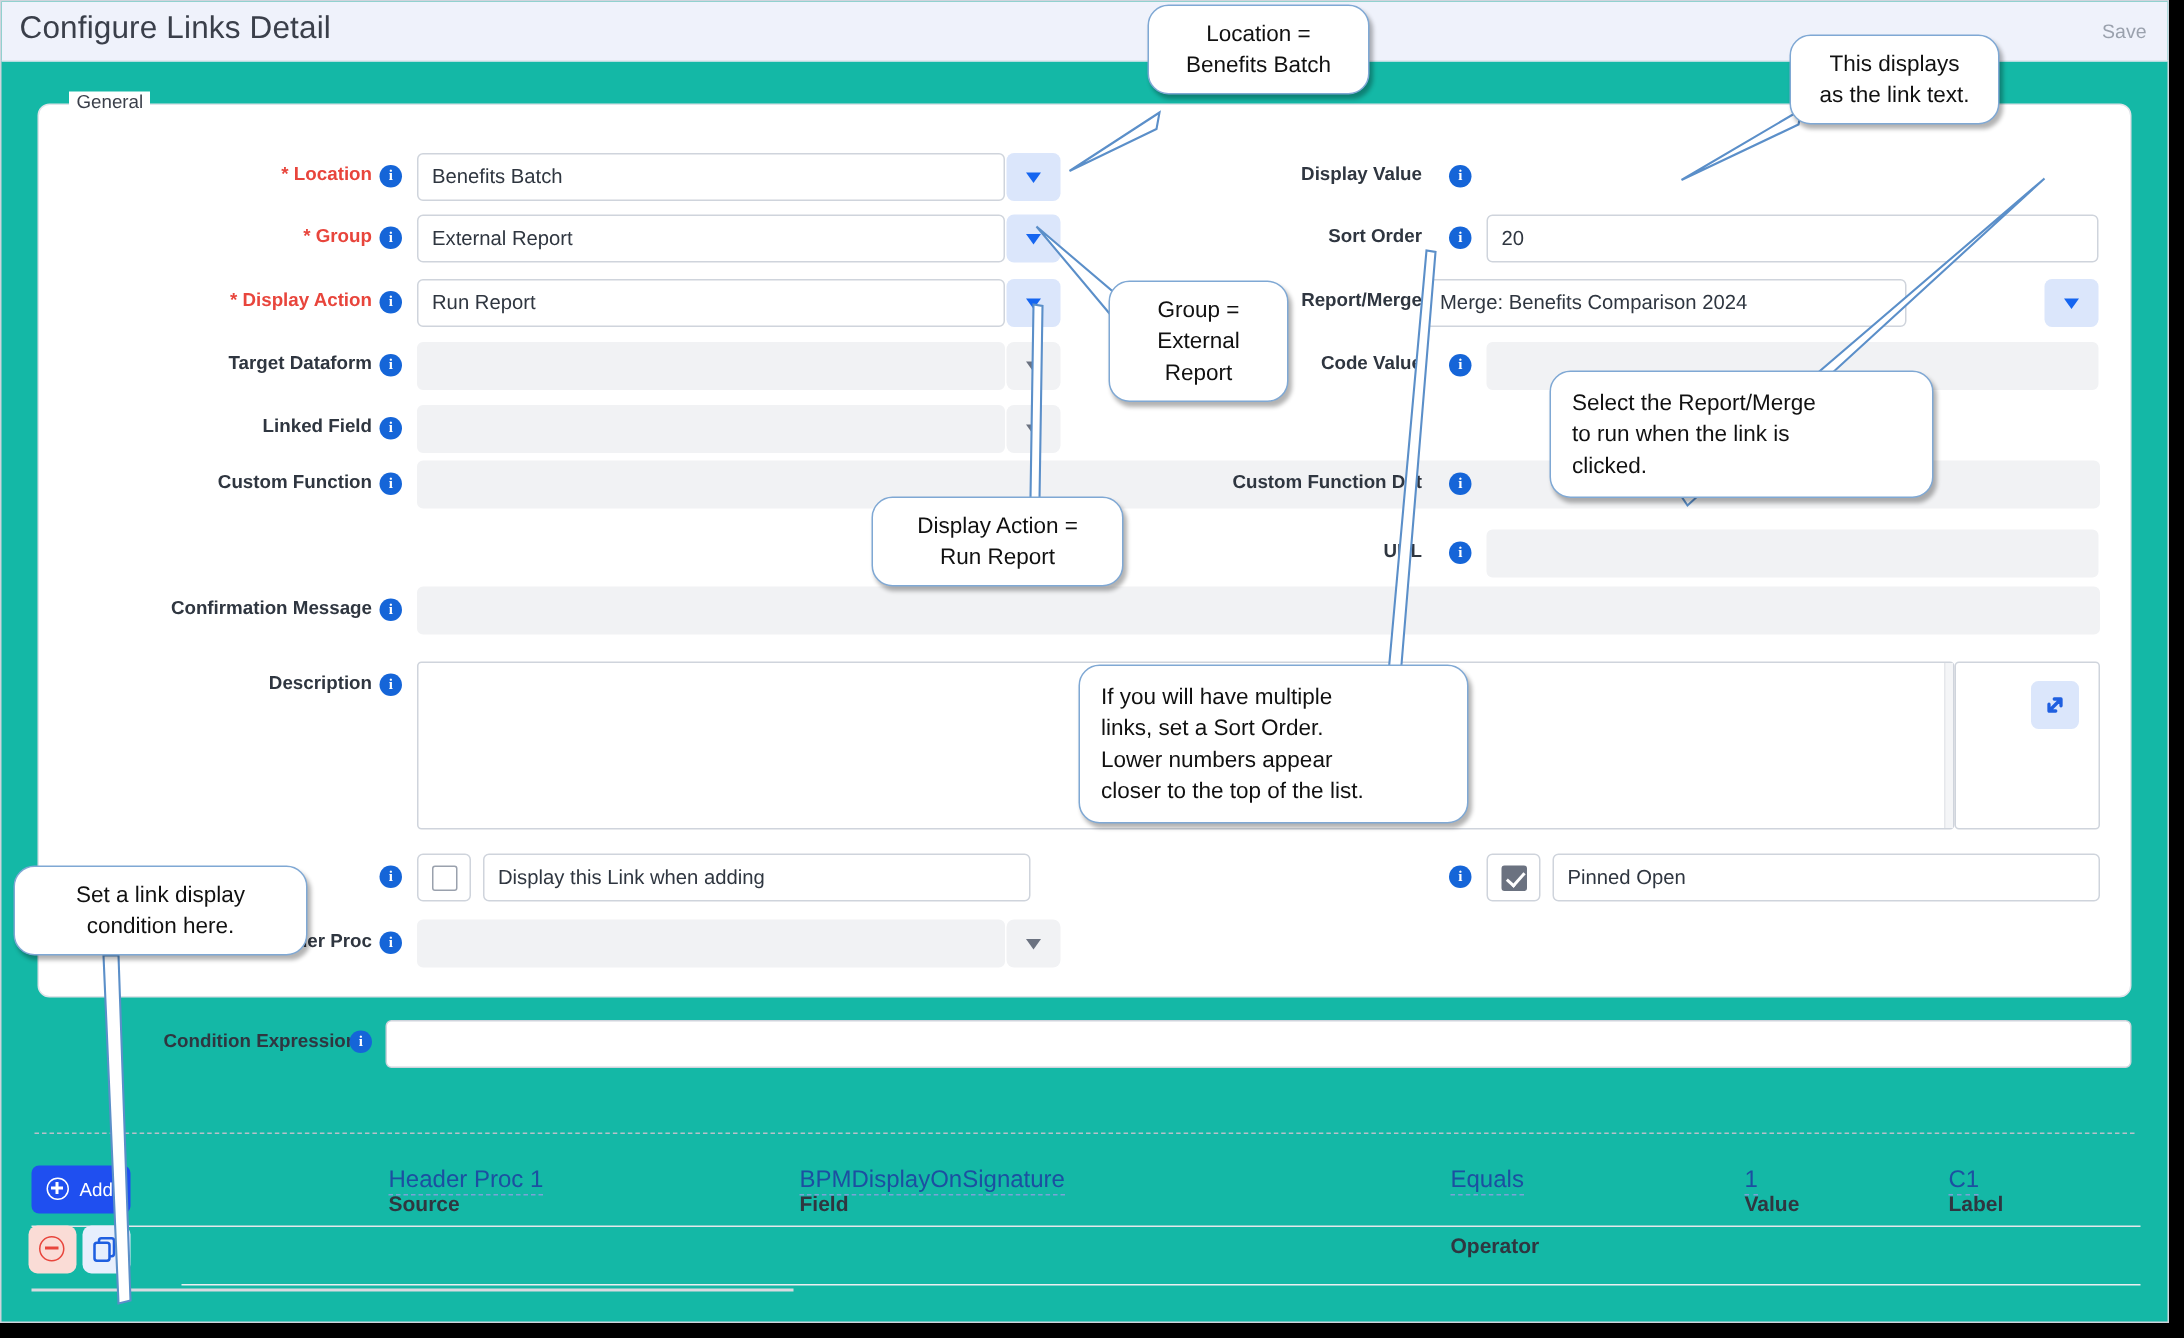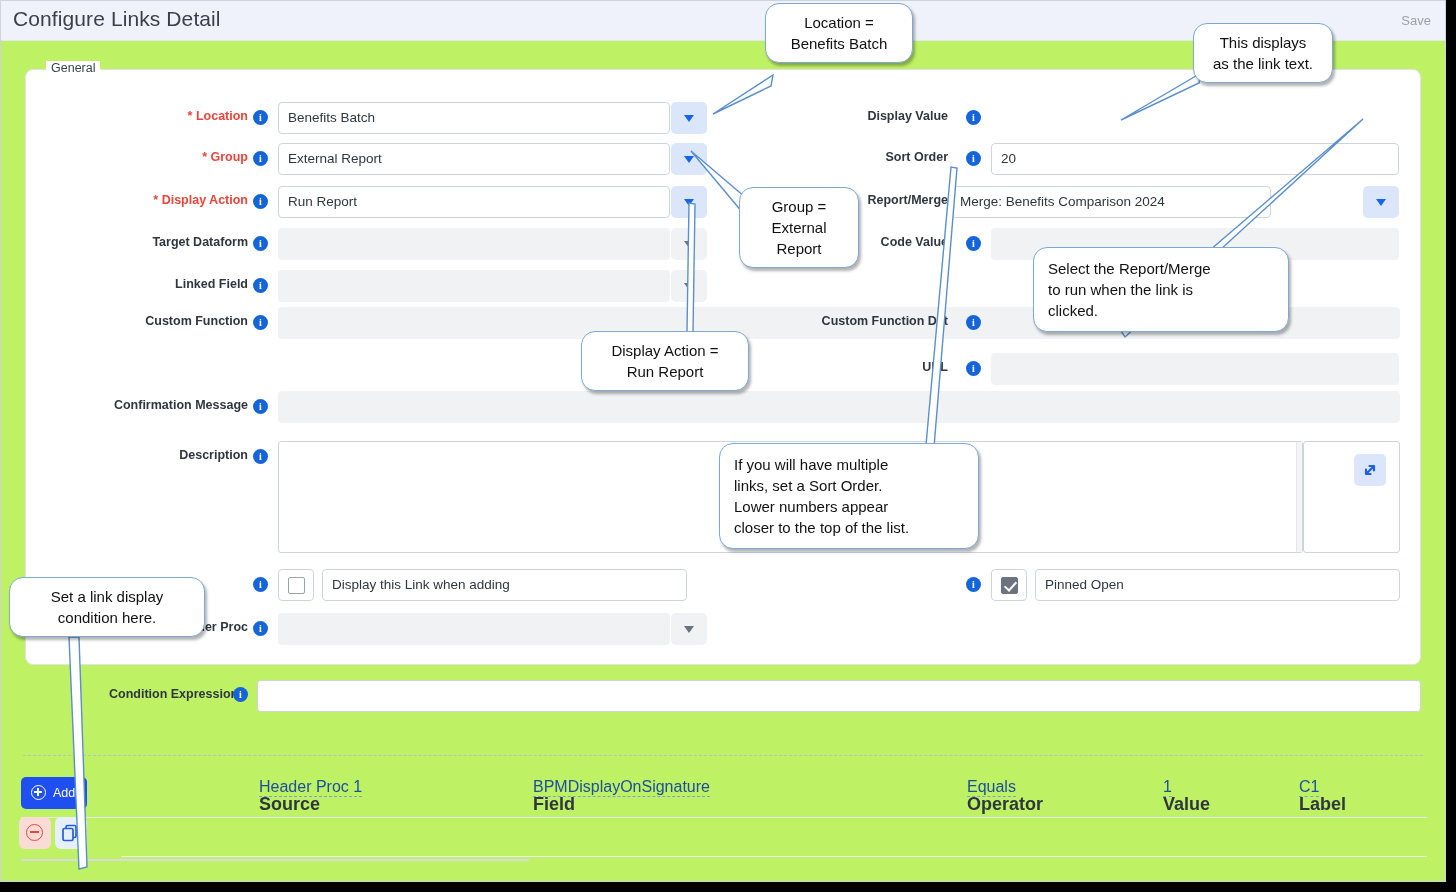--- a/index.html
+++ b/index.html
@@ -5,21 +5,21 @@
   * { box-sizing: border-box; }
   html, body { margin:0; padding:0; }
   body {
     width:1456px; height:892px;
     font-family:"Liberation Sans", sans-serif;
     background:#000;
     overflow:hidden;
   }
   .screen {
     position:absolute; left:0; top:0; width:1446px; height:882px;
-    background:#bef264;
+    background:#14b8a6;
     border:1px solid #cfd4dc;
     overflow:hidden;
   }
   
   .titlebar {
     position:absolute; left:0; top:0; width:1446px; height:40px;
     background:#eff2fb;
     border-bottom:1px solid #e2e6ef;
   }
   .title {
@@ -118,21 +118,21 @@
   }
   .addbtn .plus {
     position:absolute; left:10px; top:8px; width:15px; height:15px;
     border:1.6px solid #fff; border-radius:50%;
   }
   .addbtn .plus:before{content:"";position:absolute;left:5.2px;top:2.2px;width:1.6px;height:8px;background:#fff;}
   .addbtn .plus:after {content:"";position:absolute;left:2.2px;top:5.2px;width:8px;height:1.6px;background:#fff;}
   .addbtn .lab { position:absolute; left:32px; top:0; }
 
   .th {
-    position:absolute; top:793px; font-size:18px; color:#2f3640; font-weight:bold;text-align:right;
+    position:absolute; top:793px; font-size:14px; color:#2f3640; font-weight:bold;text-align:right;
   }
   .thead-rule { position:absolute; left:20px; top:816px; width:1406px; border-top:1px solid #e5e7eb; }
   .td {
     position:absolute; top:777px; font-size:16px; color:#1c4fa1;
     border-bottom:1px dashed #7ba2d8;
   }
   .trow-rule { position:absolute; left:120px; top:855px; width:1306px; border-top:1px solid #eceef1; }
   .rowline-left { position:absolute; left:20px; top:858px; width:508px; border-top:2px solid #d7dae0; }
 
   .iconbtn { position:absolute; top:816px; width:32px; height:32px; border-radius:6px; }
@@ -312,21 +312,21 @@
 
   <div class="divider" style="top:754px;"></div>
 
   <div class="addbtn">
     <span class="plus"></span>
     <span class="lab">Add</span>
   </div>
 
   <div class="th" style="left:258px;">Source</div>
   <div class="th" style="left:532px;">Field</div>
-  <div class="th" style="left:966px;">Operator</div>
+  <div class="th" style="left:966px;margin-top:28px;">Operator</div>
   <div class="th" style="left:1162px;">Value</div>
   <div class="th" style="left:1298px;">Label</div>
   <div class="thead-rule"></div>
 
   <div class="iconbtn del">
       <span class="minus"></span>
     </div>
   <div class="iconbtn cpy">
     <svg width="32" height="32" viewBox="0 0 32 32" aria-hidden="true">
       <rect x="11" y="8.5" width="10" height="12" rx="1.6" fill="none" stroke="#1f5fe0" stroke-width="1.7"></rect>

